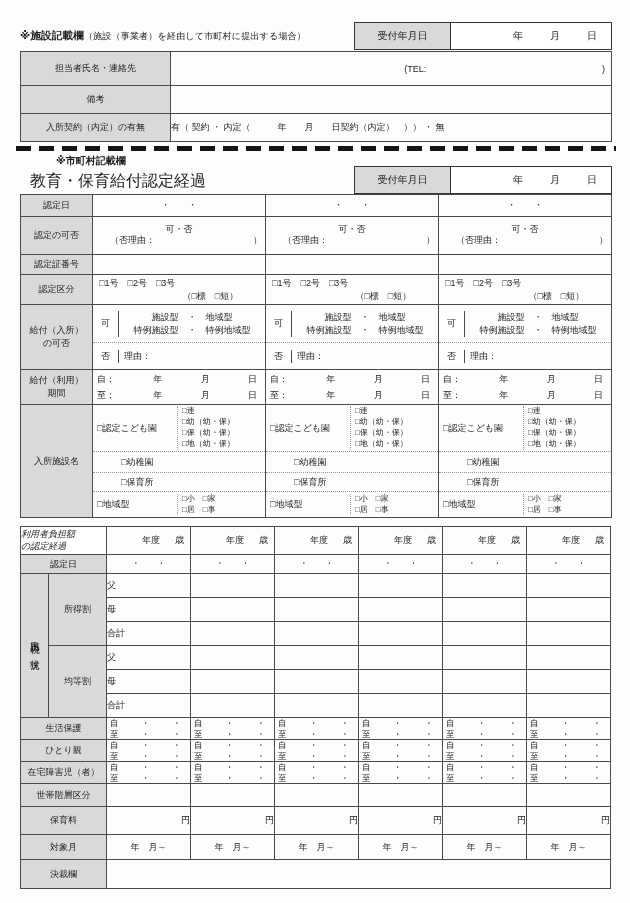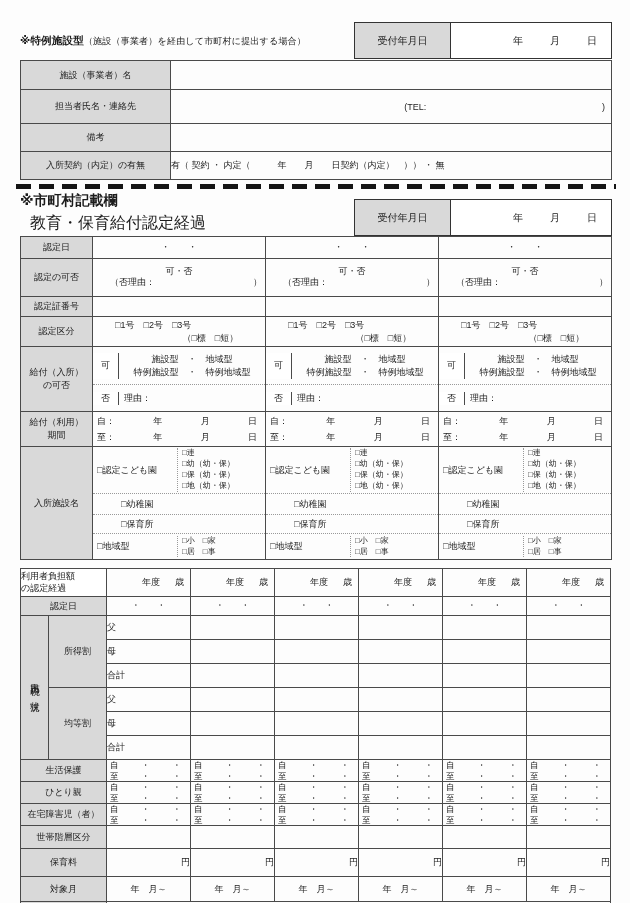--- a/index.html
+++ b/index.html
@@ -6,26 +6,26 @@
   html,body { background:#fff; }
   body { width:630px; height:903px; font-family:"Liberation Sans","DejaVu Sans",sans-serif; color:#1c1c1c; }
   .page { position:relative; width:630px; height:903px; padding:22px 18px 0 20px; background:#fdfdfd; }
   .pre { white-space:pre; }
   .b { font-weight:bold; }
 
   
   .headrow { display:flex; align-items:center; justify-content:space-between; margin-bottom:1px; }
   .title1 { font-size:10.5px; letter-spacing:0.2px; }
   .title1 .note { font-weight:normal; font-size:9px; }
-  .recept { display:flex; border:1.5px solid #333; height:37px; background:#fff; flex:0 0 auto; }
+  .recept { display:flex; border:1.5px solid #333; height:28px; background:#fff; flex:0 0 auto; }
   .rlab { width:96px; background:#d9d9d9; border-right:1.2px solid #333; display:flex; align-items:center; justify-content:center; font-size:10px; }
   .rdate { width:160px; display:flex; align-items:center; justify-content:flex-end; gap:27px; padding-right:14px; font-size:10px; }
 
   .headrow2 { display:flex; align-items:flex-end; justify-content:space-between; margin-top:3px; }
-  .h2left .t2 { font-size:14px; font-weight:bold; }
+  .h2left .t2 { font-size:10px; font-weight:bold;margin-left:36px; }
   .h2left .t3 { font-size:16px; padding:3px 0 2px 10px; }
 
   
   .dash { height:5px; margin:4px 0 0 -4px; width:600px;
     background:repeating-linear-gradient(90deg,#151515 0 15px,transparent 15px 23px); }
 
   
   table.t { border-collapse:collapse; table-layout:fixed; border:1.5px solid #333; }
   table.t td { border:1px solid #4a4a4a; font-size:9px; vertical-align:middle; padding:0; overflow:hidden; }
   td.lbl { background:#d9d9d9; text-align:center; font-size:9.5px; }
@@ -35,72 +35,68 @@
   .lb { border-top:1px dotted #999 !important; }
   .db { border-bottom:1px dotted #999 !important; }
 
   .telrow { display:flex; align-items:center; }
   .telrow .topen { margin-left:53%; }
   .telrow .tclose { margin-left:auto; padding-right:6px; }
 
   
   .kahi-top { text-align:center; line-height:1.2; padding-top:1px; }
   .kahi-bot { display:flex; justify-content:space-between; padding:0 3px 1px 17px; }
-  .cat1 { padding:2px 0 0 22px; }
+  .cat1 { padding:2px 0 0 6px; }
   .cat2 { padding:0 0 1px 52%; }
   .okwrap { display:flex; height:100%; align-items:stretch; }
   .okbox { flex:0 0 26px; border-right:1px solid #4a4a4a; display:flex; align-items:center; justify-content:center; background:#fff; }
   .okcontent { flex:1; display:flex; flex-direction:column; justify-content:space-evenly; text-align:center; }
   .noreason { flex:1; display:flex; align-items:center; padding-left:5px; }
   .pline { display:flex; justify-content:space-between; padding:1px 8px 1px 4px; line-height:1.6; }
   .fwrap { display:flex; height:100%; align-items:stretch; }
   .fleft { flex:0 0 85px; border-right:1px dotted #999; display:flex; align-items:center; padding-left:4px; }
   .fright { flex:1; display:flex; flex-direction:column; justify-content:center; padding-left:4px; font-size:8px; line-height:1.35; }
   .fpad { padding:2px 0 2px 4px;margin-left:24px; }
 
   
-  td.hdr { background:#fff; font-size:9.5px; padding:2px 0 2px 3px; line-height:1.25; }
+  td.hdr { background:#fff; font-size:9.5px; padding:2px 0 2px 3px; line-height:1.25;font-style:italic; }
   .yh { display:flex; align-items:center; justify-content:flex-end; gap:15px; padding-right:6px; height:100%; }
   td.vert { width:28px; }
   .vtxt { writing-mode:vertical-rl; letter-spacing:2px; font-size:9.5px; }
   .taxlab { padding-left:4px; font-size:8.5px; }
   .jt { display:flex; justify-content:space-between; padding:0 9px 0 3px; font-size:8.5px; line-height:1.22; }
   td.yen { vertical-align:bottom; text-align:right; padding:0 4px 2px 0; }
   td.small { font-size:8px; }
   .mgap { margin-top:8px; }
 </style>
 </head>
 <body>
 
 <div class="page">
 
   <div class="headrow">
     <div class="title1">
-      <span class="b">※特例施設型</span><span class="note">（施設（事業者）を経由して市町村に提出する場合）</span>
+      <span class="b">※施設記載欄</span><span class="note">（施設（事業者）を経由して市町村に提出する場合）</span>
     </div>
     <div class="recept">
       <div class="rlab">受付年月日</div>
       <div class="rdate">
         <span>年</span>
         <span>月</span>
         <span>日</span>
       </div>
     </div>
   </div>
 
   <table class="t" style="width:592px">
     <colgroup>
         <col style="width:150px">
         <col>
       </colgroup>
     <tbody>
-        <tr style="height:29px">
-      <td class="lbl">施設（事業者）名</td>
-      <td class="in"></td>
-    </tr>
     <tr style="height:34px">
       <td class="lbl">担当者氏名・連絡先</td>
       <td class="in">
         <div class="telrow">
           <span class="topen">(TEL:</span>
           <span class="tclose">)</span>
         </div>
       </td>
     </tr>
     <tr style="height:28px">

